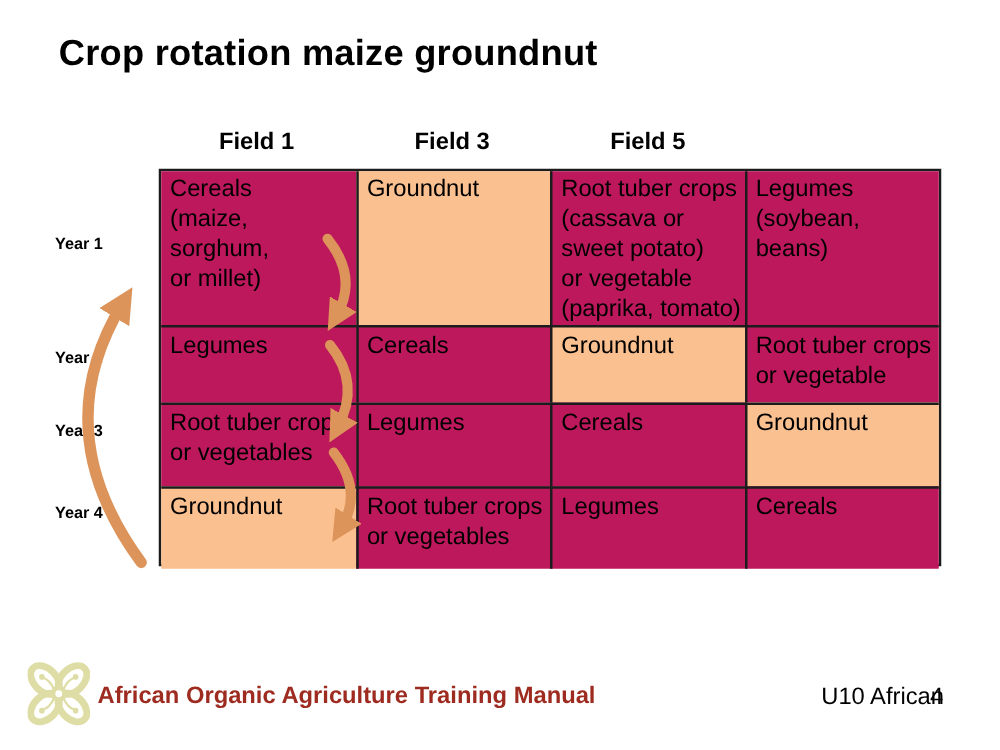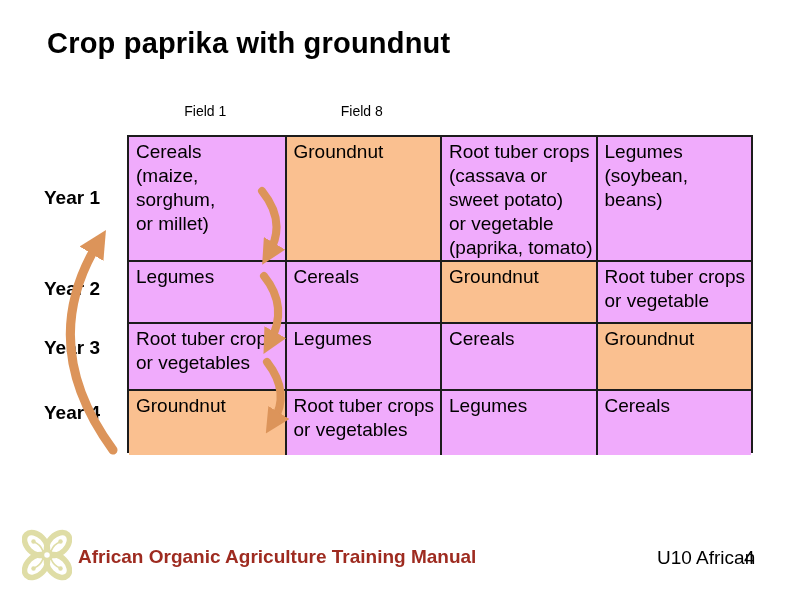--- a/index.html
+++ b/index.html
@@ -8,56 +8,57 @@
     font-family:"Liberation Sans", sans-serif; color:#000; overflow:hidden;
   }
   .title {
     position:absolute; left:47px; top:27px; font-size:29px; font-weight:bold;
     letter-spacing:0.2px; white-space:nowrap;
   }
   .field-headers {
     position:absolute; left:127px; top:103px; width:626px;
     display:grid; grid-template-columns:repeat(4,1fr);
   }
-  .field-headers > div { text-align:center; font-size:14px; font-weight:normal; }
+  .field-headers > div { text-align:center; font-size:19px; font-weight:bold; }
   .year-labels { position:absolute; left:44px; top:0; }
-  .year-label { position:absolute; font-size:19px; font-weight:bold; white-space:nowrap; }
+  .year-label { position:absolute; font-size:13px; font-weight:bold; white-space:nowrap; }
   .ylab-0 { top:187px; } .ylab-1 { top:278px; } .ylab-2 { top:337px; } .ylab-3 { top:402px; }
   .rot-table {
     position:absolute; left:127px; top:135px; width:626px; height:318px;
     display:grid; grid-template-columns:repeat(4,1fr);
     grid-template-rows:123px 62px 67px 66px;
     border:2px solid var(--table-border); box-sizing:border-box; background:#fff;
   }
   .cell {
     border-left:2px solid var(--table-border); border-top:2px solid var(--table-border);
     padding:3px 2px 2px 7px; font-size:19px; line-height:24px;
-    white-space:pre-line; overflow:hidden; background:#f0abfc;
+    white-space:pre-line; overflow:hidden; background:#be185d;
   }
   .cell.c0 { border-left:none; } .cell.r0 { border-top:none; }
   .cell.highlight { background:var(--highlight); }
   .arrows-overlay { position:absolute; left:0; top:0; width:800px; height:600px; pointer-events:none; }
   .arrows-overlay path.arc { fill:none; stroke:var(--arrow); stroke-linecap:round; }
   .footer { position:absolute; left:0; top:0; width:800px; height:424px; font-size:19px; }
   .brand-text { position:absolute; left:78px; top:546px; font-weight:bold; color:var(--brand-red); white-space:nowrap; }
   .footer-center { position:absolute; left:418px; top:547px; color:#000; white-space:nowrap; }
   .footer-unit { position:absolute; left:657px; top:547px; color:#000; white-space:nowrap; }
   .footer-page { position:absolute; left:744px; top:547px; color:#000; white-space:nowrap; }
   .logo { position:absolute; left:22px; top:529px; }
 </style>
 </head>
 <body>
 
 <div class="slide">
 
-  <div class="title">Crop paprika with groundnut</div>
+  <div class="title">Crop rotation maize groundnut</div>
 
   <div class="field-headers">
     <div>Field 1</div>
-    <div>Field 8</div>
+    <div>Field 3</div>
+    <div>Field 5</div>
   </div>
 
   <div class="year-labels">
     <div class="year-label ylab-0">Year 1</div>
     <div class="year-label ylab-1">Year 2</div>
     <div class="year-label ylab-2">Year 3</div>
     <div class="year-label ylab-3">Year 4</div>
   </div>
 
   <div class="rot-table">

